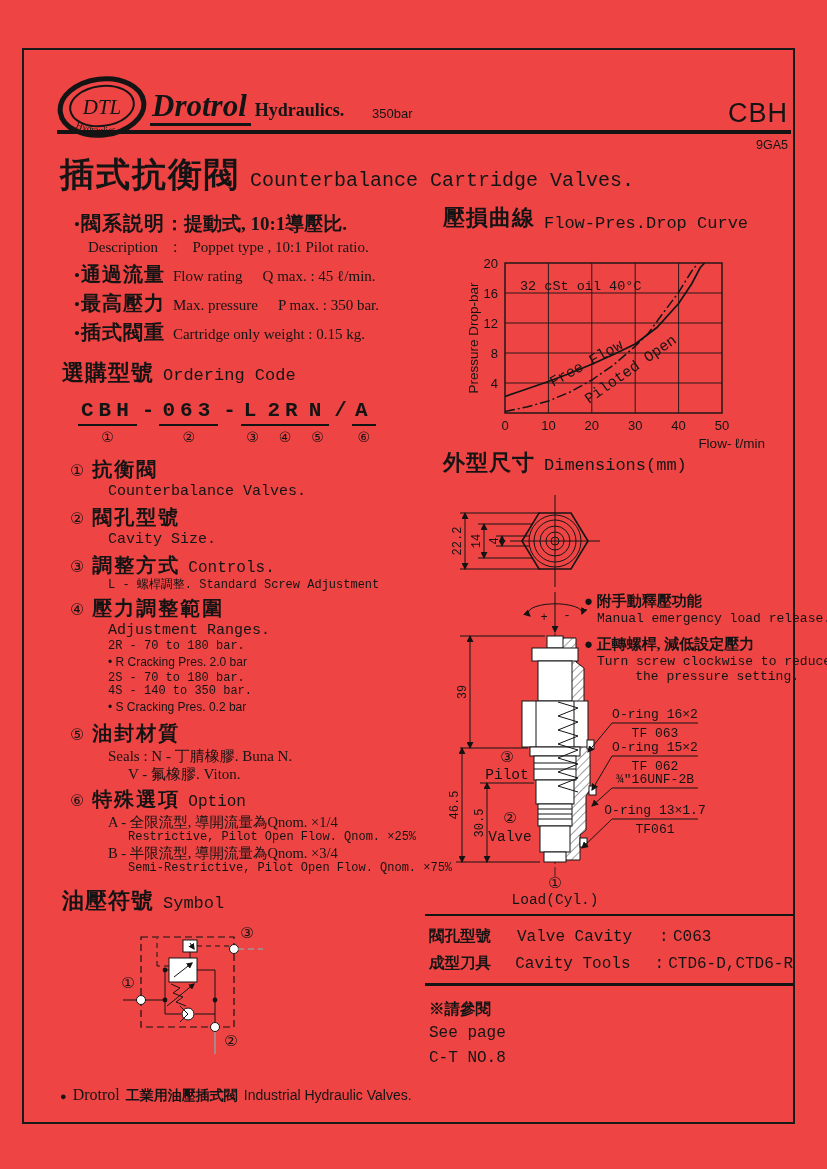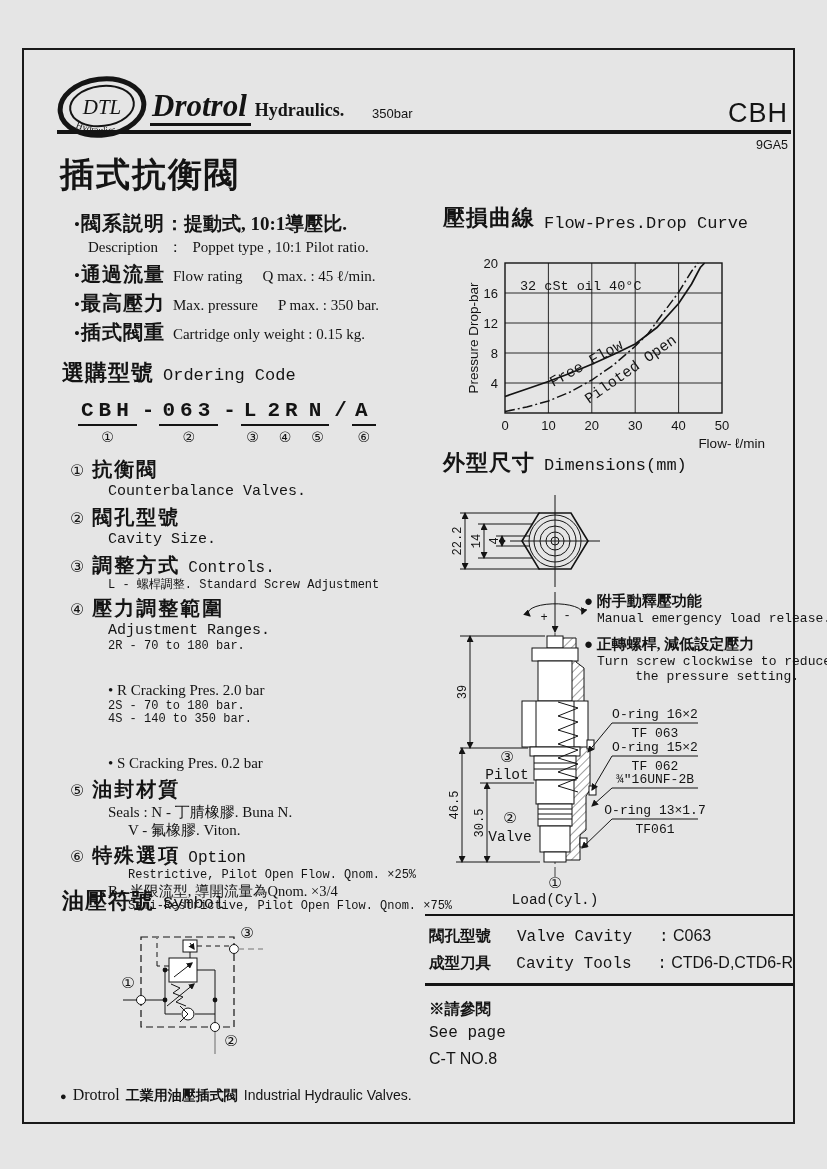--- a/index.html
+++ b/index.html
@@ -1,16 +1,16 @@
 <!DOCTYPE html>
 <html><head>
 <meta charset="utf-8">
 <style>
   html,body{margin:0;padding:0;background:#fff;}
-  .page{position:relative;width:827px;height:1169px;background:#e5e5e5;color:#141414;
+  .page{position:relative;width:827px;height:1169px;background:#ef4444;color:#141414;
         font-family:"Liberation Serif","DejaVu Serif",serif;overflow:hidden;}
   .frame{position:absolute;left:22px;top:48px;width:769px;height:1072px;border:2px solid #1a1a1a;}
   .abs{position:absolute;}
   .mono{font-family:"Liberation Mono","DejaVu Sans Mono",monospace;}
   .sans{font-family:"Liberation Sans","DejaVu Sans",sans-serif;}
   .circ{font-family:"DejaVu Sans","Liberation Sans",sans-serif;}
 
   
   .logo-wrap{left:56px;top:76px;width:96px;height:66px;}
   .brand{left:150px;top:88px;white-space:nowrap;}
@@ -51,21 +51,21 @@
   
   #code-items{left:70px;top:456px;width:370px;}
   .ci{margin-bottom:3px;}
   .ci-head{display:flex;align-items:baseline;gap:8px;white-space:nowrap;}
   .ci-head .circ{font-size:16px;}
   .ci-zh{font-size:20px;font-weight:bold;letter-spacing:2px;}
   .ci-sfx{font-size:16px;}
   .ci-line{margin-left:38px;white-space:nowrap;}
   .i-en{font-size:15px;line-height:18px;}
   .i-sm{font-size:12px;line-height:13px;font-family:"Liberation Mono","DejaVu Sans Mono",monospace;}
-  .i-blt{font-size:15px;line-height:19px;font-family:Liberation Serif, serif;margin-top:28px;}
+  .i-blt{font-size:12px;line-height:19px;font-family:Liberation Sans, sans-serif;}
   .i-zh-sub{font-size:14.5px;line-height:18px;}
   .i-ind2{margin-left:58px;}
 
   
   #symbol-sec{left:62px;top:886px;}
   #symbol-svg{left:95px;top:922px;}
 
   
   #curve-sec{left:443px;top:203px;align-items:flex-end;}
   #curve-plot{left:450px;top:248px;}
@@ -95,21 +95,21 @@
   .fillw{fill:#fff;stroke:#141414;stroke-width:1;}
   .gray{stroke:#999;stroke-width:1.6;fill:none;}
 
   
   #cavity-table{left:425px;top:914px;width:368px;}
   .cav-body{border-top:2px solid #141414;border-bottom:3px solid #141414;padding:7px 0 6px 4px;}
   .cav-row{display:flex;align-items:baseline;white-space:nowrap;line-height:25px;}
   .cav-zh{font-size:15.5px;font-weight:bold;width:88px;}
   .cav-en{font-size:16px;width:142px;font-family:"Liberation Mono","DejaVu Sans Mono",monospace;}
   .cav-sep{font-size:16px;width:14px;font-family:"Liberation Mono","DejaVu Sans Mono",monospace;}
-  .cav-val{font-size:16px;font-family:Liberation Sans, sans-serif;}
+  .cav-val{font-size:16px;font-family:Liberation Mono, monospace;}
   .cav-note{padding:10px 0 0 4px;flex-direction:column;}
 
   
   #footer{left:60px;top:1086px;display:flex;align-items:baseline;gap:6px;white-space:nowrap;}
   .ft-bullet{font-size:11px;}
   .ft-brand{font-size:16px;}
   .ft-zh{font-size:14px;font-weight:bold;}
   .ft-en{font-size:14px;font-family:"Liberation Sans","DejaVu Sans",sans-serif;}
 </style>
 </head>
@@ -132,20 +132,21 @@
   <div class="abs brand">
     <span class="brand-main">Drotrol</span><span class="brand-sfx">Hydraulics.</span>
   </div>
   <div class="abs bar-rating sans">350bar</div>
   <div class="abs series-code sans">CBH</div>
   <div class="abs thick-rule"></div>
   <div class="abs page-code sans">9GA5</div>
 
   <div class="abs main-title">
     <span class="zh">插式抗衡閥</span>
+    <span class="en mono">Counterbalance Cartridge Valves.</span>
   </div>
 
   <div id="specs" class="abs">
     <div class="spec-row">
       <span class="spec-bullet">•</span>
       <span class="spec-zh">閥系説明</span>
       <span class="spec-big">：</span>
       <span class="spec-big">提動式, 10:1導壓比.</span>
     </div>
     <div class="spec-sub">
@@ -250,20 +251,21 @@
       </div>
       <div class="ci-line i-en">Seals : N - 丁腈橡膠. Buna N.</div>
       <div class="ci-line i-en i-ind2">V - 氟橡膠. Viton.</div>
     </div>
     <div class="ci">
       <div class="ci-head">
         <span class="circ">⑥</span>
         <span class="ci-zh">特殊選項</span>
         <span class="ci-sfx mono">Option</span>
       </div>
+      <div class="ci-line i-zh-sub">A - 全限流型, 導開流量為Qnom. ×1/4</div>
       <div class="ci-line i-sm i-ind2">Restrictive, Pilot Open Flow. Qnom. ×25%</div>
       <div class="ci-line i-zh-sub">B - 半限流型, 導開流量為Qnom. ×3/4</div>
       <div class="ci-line i-sm i-ind2">Semi-Restrictive, Pilot Open Flow. Qnom. ×75%</div>
     </div>
   </div>
 
   <div id="symbol-sec" class="abs sec-head">
     <span class="zh">油壓符號</span>
     <span class="en mono">Symbol</span>
   </div>

